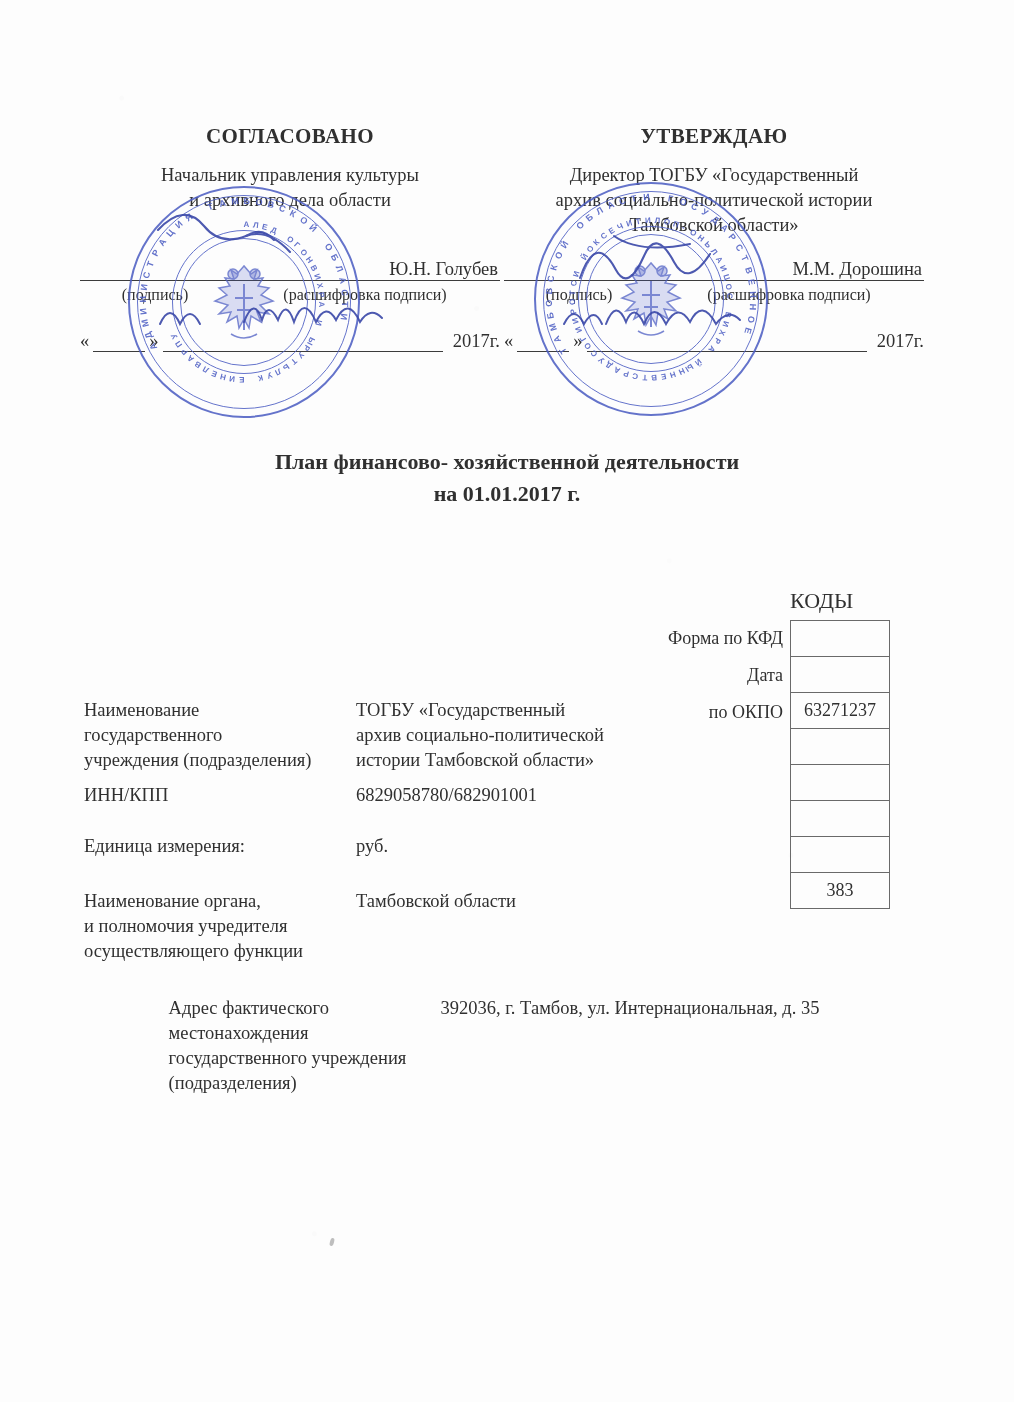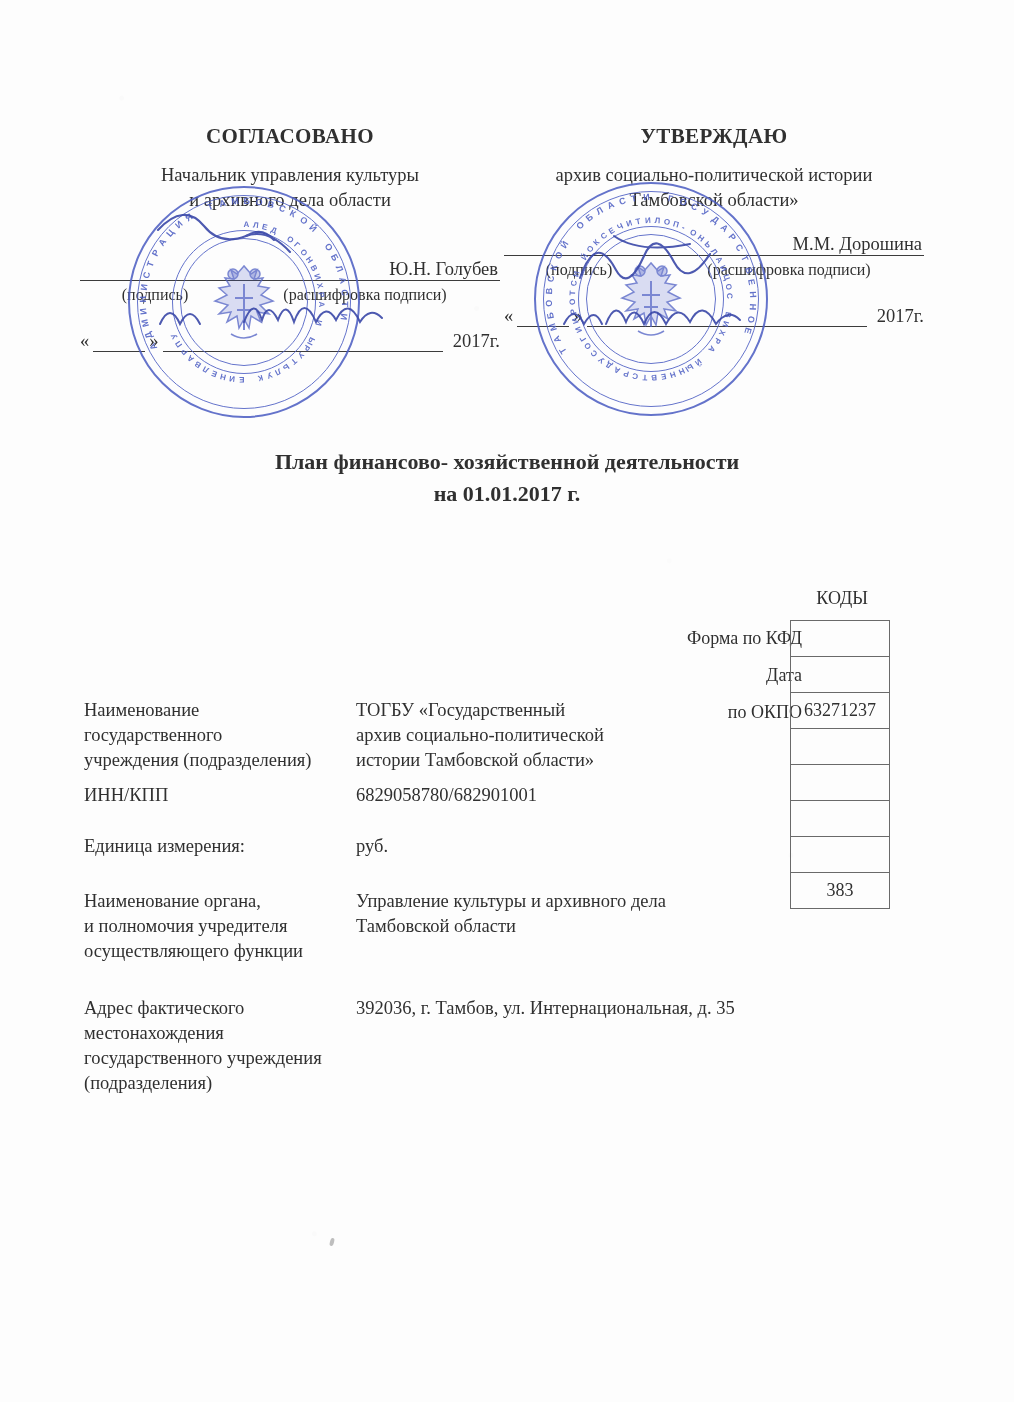--- a/index.html
+++ b/index.html
@@ -170,43 +170,43 @@
     text-align: center;
     font-size: 22px;
     font-weight: bold;
     line-height: 32px;
   }
 
   
   .codes-label {
     position: absolute;
     top: 588px;
-    left: 768px;
+    left: 790px;
     width: 100px;
-    text-align: right;
-    font-size: 18px;
+    text-align: left;
+    font-size: 22px;
   }
   .codes-table {
     position: absolute;
     top: 620px;
     left: 790px;
     width: 100px;
     border-collapse: collapse;
   }
   .codes-table td {
     border: 1.2px solid #6a6a6a;
     height: 35px;
     text-align: center;
     font-size: 18px;
     padding: 0;
   }
   .codes-side {
     position: absolute;
     top: 620px;
-    left: 588px;
+    left: 569px;
     width: 222px;
   }
   .codes-side div {
     height: 36.8px;
     line-height: 36.8px;
     text-align: right;
     font-size: 18px;
     padding-right: 8px;
     box-sizing: border-box;
   }
@@ -263,20 +263,21 @@
         <span class="date-blank1"></span>
         <span class="date-q2">»</span>
         <span class="date-blank2"></span>
         <span class="date-year">2017г.</span>
       </div>
     </div>
 
     <div class="appr-col right">
       <div class="appr-title">УТВЕРЖДАЮ</div>
       <div class="appr-role">
+        <div>Директор ТОГБУ «Государственный</div>
         <div>архив социально-политической истории</div>
         <div>Тамбовской области»</div>
       </div>
 
       <div class="sig-row" style="margin-top:19px;">
         <div class="sig-line" style="right:112px;"></div>
         <div class="sig-name">М.М. Дорошина</div>
       </div>
       <div class="sig-caption">
         <div class="c1">(подпись)</div>
@@ -594,25 +595,24 @@
           <div>руб.</div>
         </div>
       </div>
       <div class="field-row" style="margin-bottom: 32px;">
         <div class="field-label">
           <div>Наименование органа,</div>
           <div>и полномочия учредителя</div>
           <div>осуществляющего функции</div>
         </div>
         <div class="field-value">
-          <div>Управление культуры и архивного дела</div>
           <div>Тамбовской области</div>
         </div>
       </div>
-      <div class="field-row" style="margin-bottom: 0px;">
+      <div class="field-row" style="margin-bottom: 0px; justify-content: center;">
         <div class="field-label">
           <div>Адрес фактического</div>
           <div>местонахождения</div>
           <div>государственного учреждения</div>
           <div>(подразделения)</div>
         </div>
         <div class="field-value">
           <div>392036, г. Тамбов, ул. Интернациональная, д. 35</div>
         </div>
       </div>

